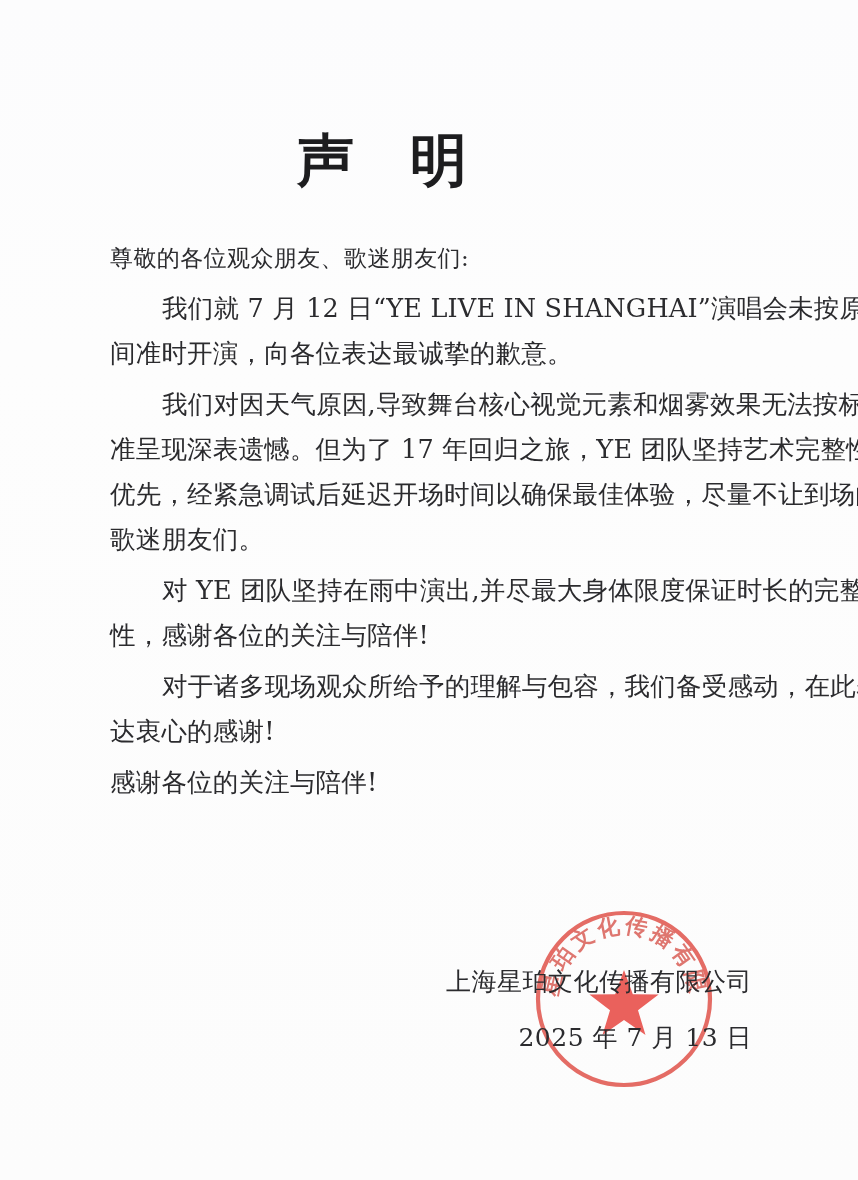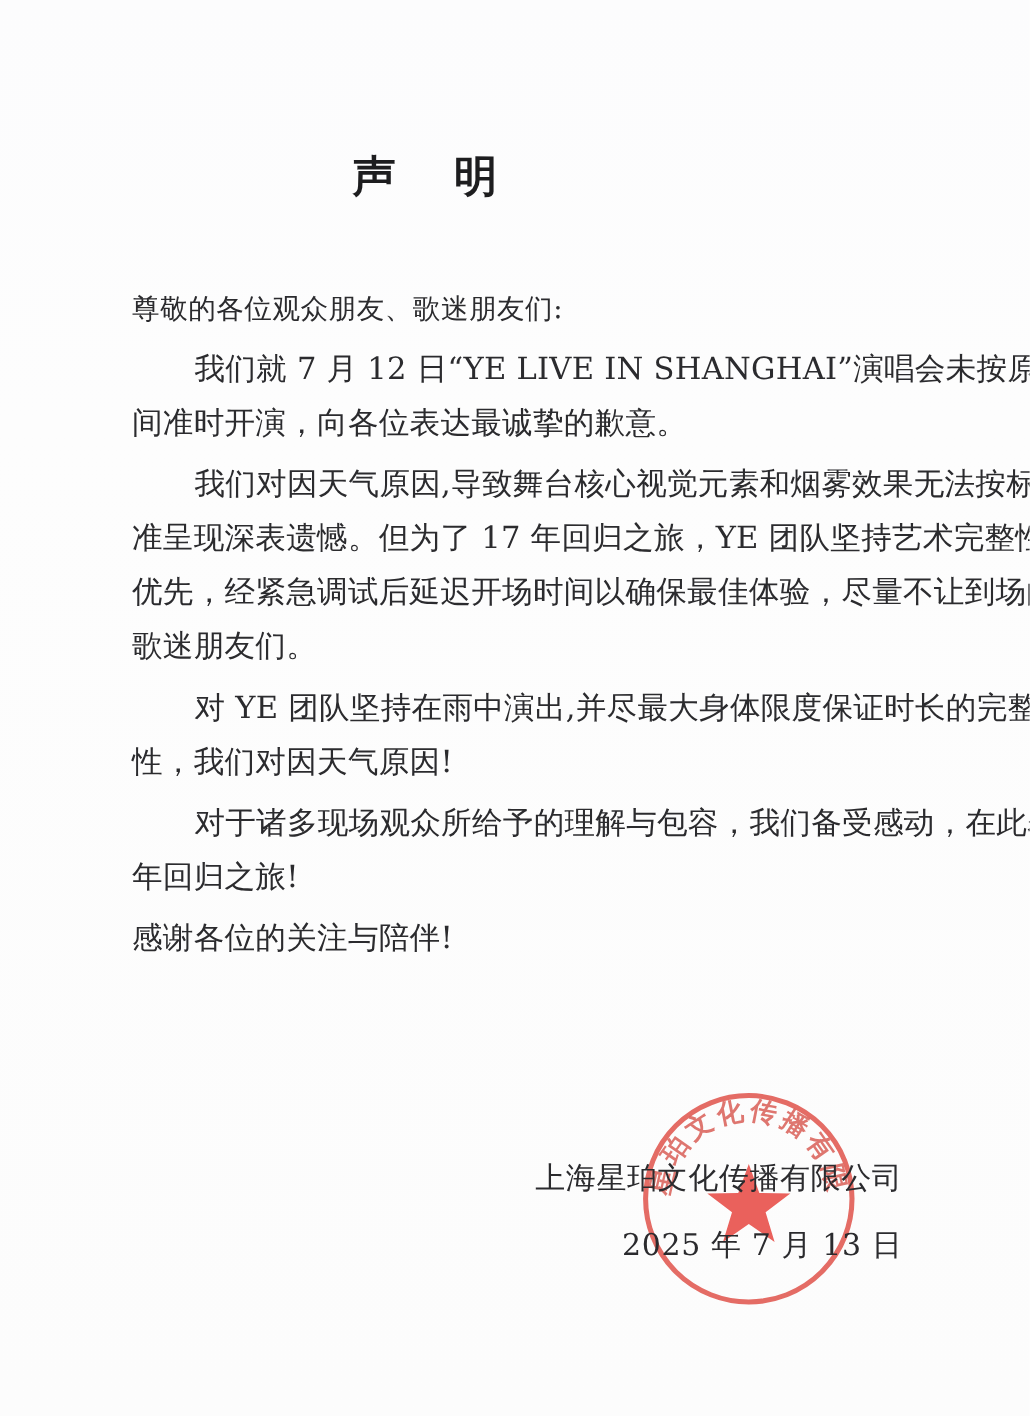--- a/index.html
+++ b/index.html
@@ -26,25 +26,26 @@
 
   
   .doc-title {
     position: absolute;
     top: 126px;
     left: 0;
     width: 708px;
     text-align: center;
     font-family: "DejaVu Serif", "Liberation Serif", serif;
     font-weight: bold;
-    font-size: 36px;
+    font-size: 57px;
     letter-spacing: 18px;
     text-indent: 18px;
     color: #1d1d1f;
     line-height: 1.2;
+    padding-left: 28px;
   }
 
   
   .body-block {
     position: absolute;
     top: 236px;
     left: 110px;
     width: 648px;
   }
 
@@ -131,26 +132,26 @@
 
     <div class="para">
       <span class="line indent">我们对因天气原因,导致舞台核心视觉元素和烟雾效果无法按标</span>
       <span class="line">准呈现深表遗憾。但为了 17 年回归之旅，YE 团队坚持艺术完整性</span>
       <span class="line">优先，经紧急调试后延迟开场时间以确保最佳体验，尽量不让到场的</span>
       <span class="line">歌迷朋友们。</span>
     </div>
 
     <div class="para">
       <span class="line indent">对 YE 团队坚持在雨中演出,并尽最大身体限度保证时长的完整</span>
-      <span class="line">性，我们对因天气原因!</span>
+      <span class="line">性，感谢各位的关注与陪伴!</span>
     </div>
 
     <div class="para">
       <span class="line indent">对于诸多现场观众所给予的理解与包容，我们备受感动，在此表</span>
-      <span class="line">年回归之旅!</span>
+      <span class="line">达衷心的感谢!</span>
     </div>
 
     <div class="para">
       <span class="line">感谢各位的关注与陪伴!</span>
     </div>
 
   </div>
 
   <div class="seal">
     <svg viewBox="0 0 182 182" width="182" height="182" xmlns="http://www.w3.org/2000/svg">

